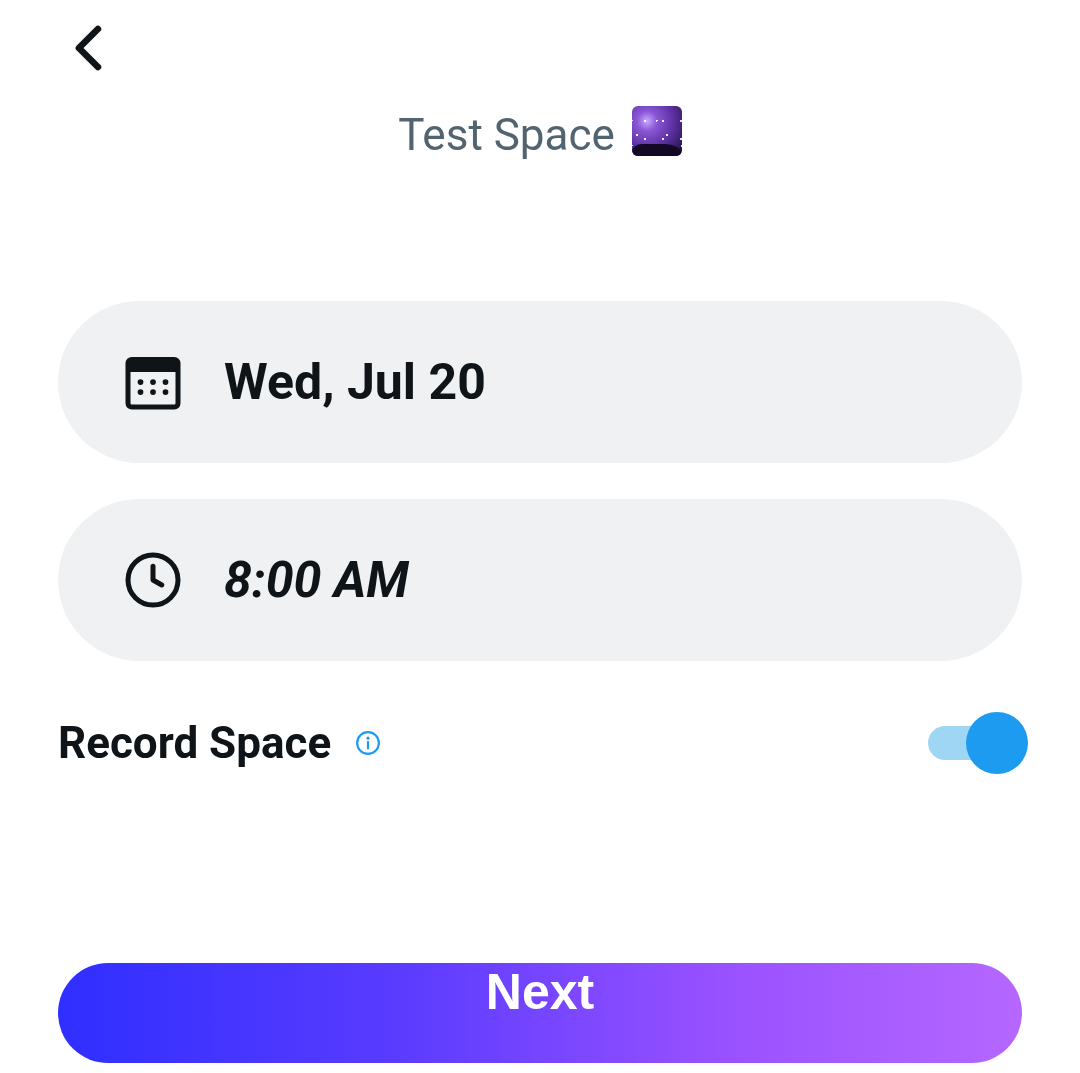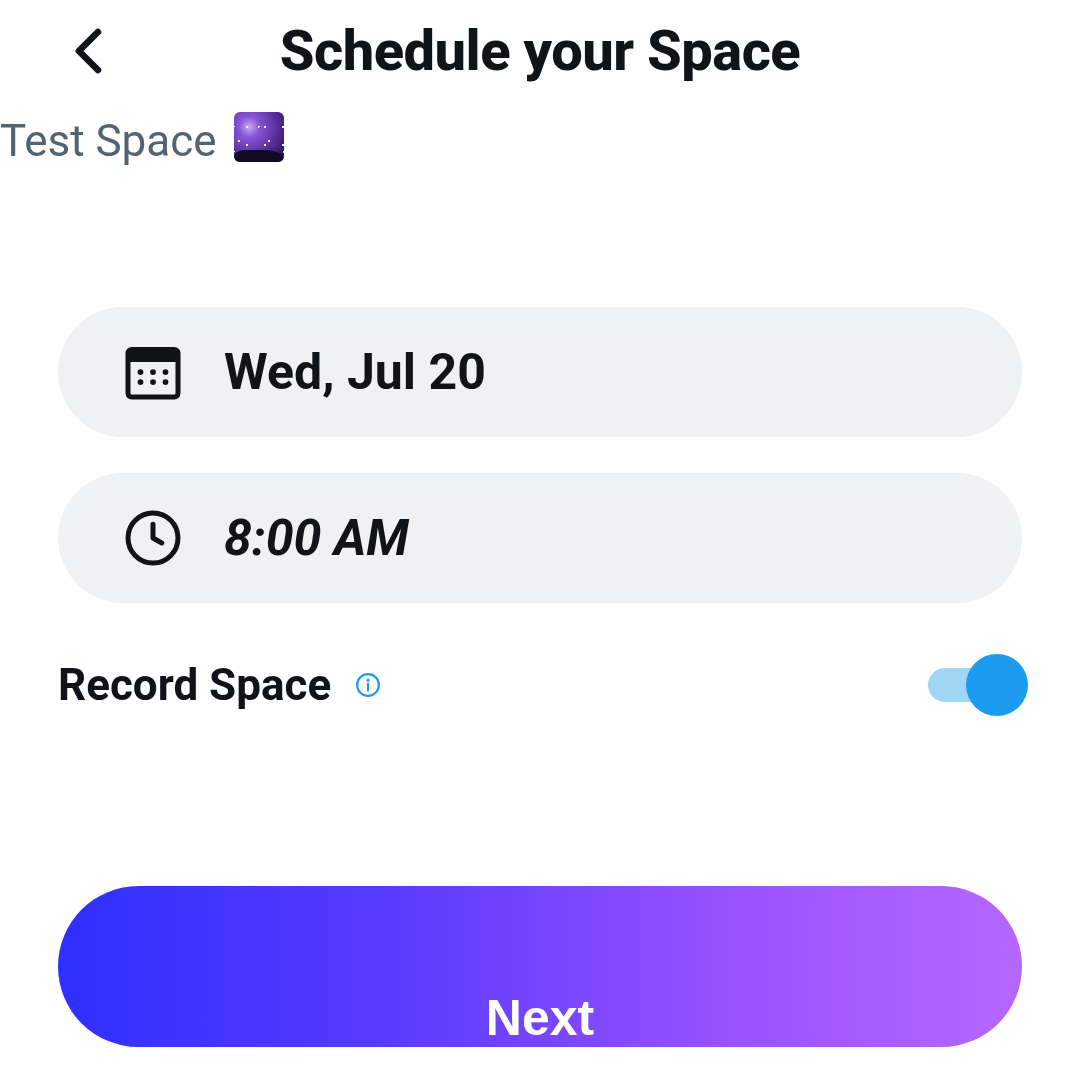--- a/index.html
+++ b/index.html
@@ -28,20 +28,21 @@
   .title {
     flex: 1;
     text-align: center;
     font-size: 56px;
     font-weight: 800;
     letter-spacing: -0.5px;
     color: #0f1419;
     margin-left: -60px; 
   }
   .subtitle {
+    text-align: center;
     margin-top: 28px;
     font-size: 44px;
     font-weight: 400;
     color: #536471;
   }
   .subtitle .emoji {
     display: inline-block;
     vertical-align: -6px;
     width: 50px;
     height: 50px;
@@ -72,21 +73,21 @@
     border-top-right-radius: 18px 10px;
   }
 
   .form-area {
     padding: 0 58px;
     margin-top: 140px;
   }
   .pill {
     background: #eff1f2;
     border-radius: 999px;
-    height: 130px;
+    height: 162px;
     display: flex;
     align-items: center;
     padding: 0 64px;
     gap: 40px;
     cursor: pointer;
   }
   .pill + .pill { margin-top: 36px; font-style: italic; }
   .pill .icon-slot {
     width: 62px;
     height: 62px;
@@ -142,44 +143,43 @@
     position:absolute;
     right:-6px; top:-10px;
     width: 62px; height:62px;
     background:#1d9bf0;
     border-radius:50%;
   }
 
   .next-btn {
     position: absolute;
     left: 58px; right: 58px;
-    bottom: 26px;
-    height: 161px;
+    bottom: 10px;
+    height: 100px;
     border-radius: 999px;
     background: linear-gradient(90deg, #2f2fff 0%, #5a3bff 35%, #9a52ff 70%, #b567ff 100%);
     color: #ffffff;
     font-size: 50px;
     font-weight: 700;
     display:flex;
-    align-items:flex-end;
+    align-items:flex-start;
     justify-content:center;
     cursor:pointer;
     border:none;
   }
 </style>
 </head>
 <body>
 
 <div class="header">
   <div class="back-btn">
     <svg width="38" height="48" viewBox="0 0 24 30" fill="none">
       <path d="M17 3 L5 15 L17 27" stroke="#0f1419" stroke-width="4.2" stroke-linecap="round" stroke-linejoin="round"></path>
     </svg>
   </div>
-  <div class="title">Schedule your Space</div>
 </div>
 
 <div class="subtitle">
   <span>Test Space </span><span class="emoji"></span>
 </div>
 
 <div class="form-area">
   <div class="pill">
     <span class="icon-slot">
       <svg width="60" height="60" viewBox="0 0 48 48" fill="none">

